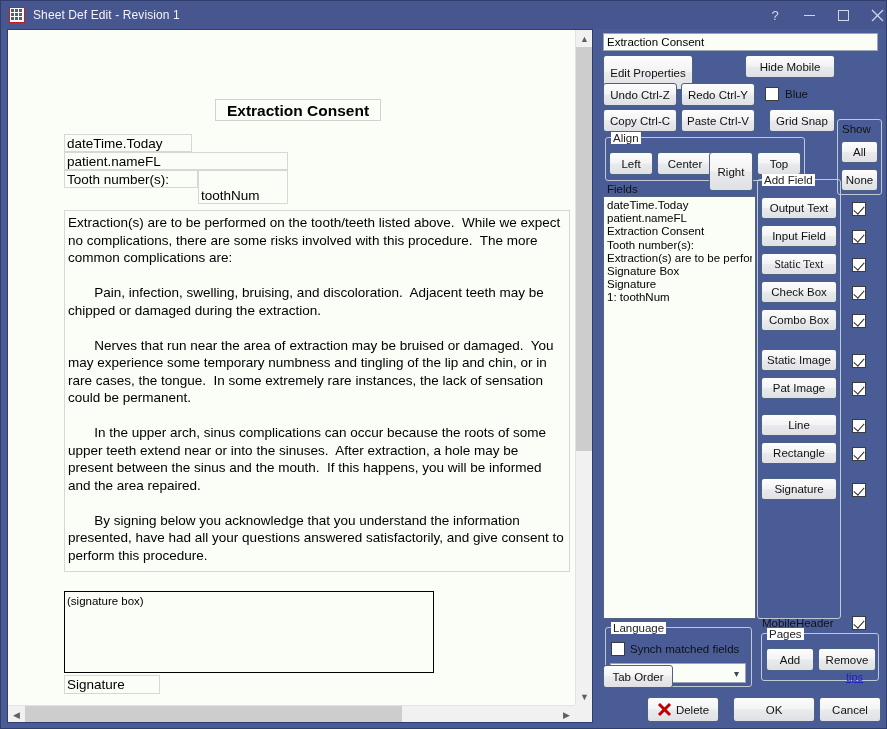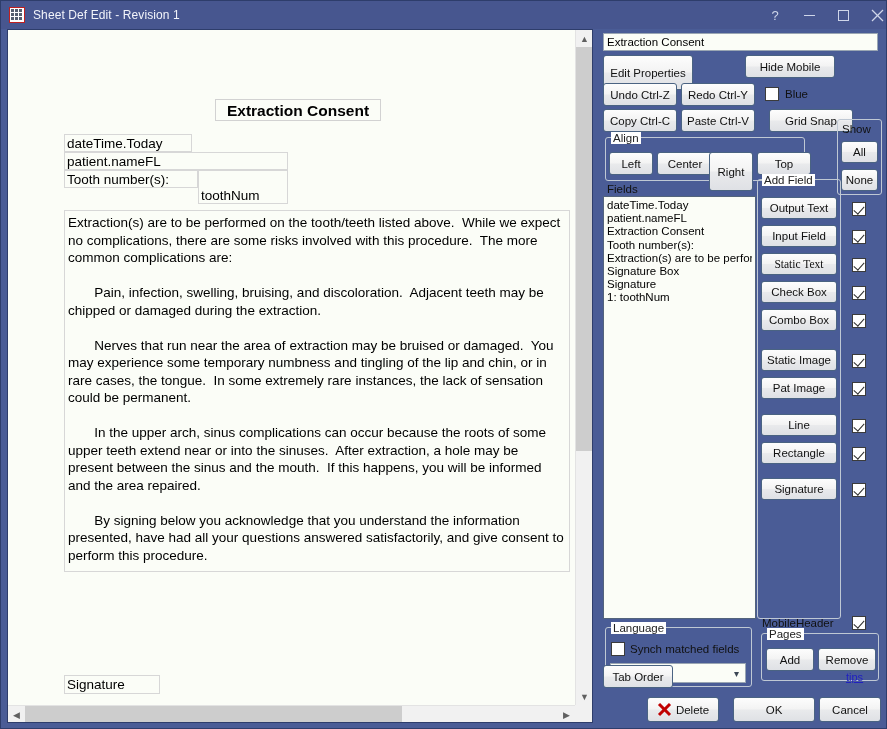--- a/index.html
+++ b/index.html
@@ -206,20 +206,21 @@
       <div class="fld box" id="f-body">Extraction(s) are to be performed on the tooth/teeth listed above.  While we expect no complications, there are some risks involved with this procedure.  The more common complications are:
 
        Pain, infection, swelling, bruising, and discoloration.  Adjacent teeth may be chipped or damaged during the extraction.
 
        Nerves that run near the area of extraction may be bruised or damaged.  You may experience some temporary numbness and tingling of the lip and chin, or in rare cases, the tongue.  In some extremely rare instances, the lack of sensation could be permanent.
 
        In the upper arch, sinus complications can occur because the roots of some upper teeth extend near or into the sinuses.  After extraction, a hole may be present between the sinus and the mouth.  If this happens, you will be informed and the area repaired.
 
        By signing below you acknowledge that you understand the information presented, have had all your questions answered satisfactorily, and give consent to perform this procedure.</div>
 
+      <div class="fld" id="f-sigbox">(signature box)</div>
       <div class="fld box" id="f-sig">Signature</div>
     </div>
 
     <div class="sb-v">
       <div class="sb-arrow" style="top:0">▲</div>
       <div class="sb-thumb-v"></div>
       <div class="sb-arrow" style="bottom:0">▼</div>
     </div>
 
     <div class="sb-h">
@@ -237,28 +238,28 @@
     <div class="btn" style="left:4px; top:24px; width:90px; height:35px;">Edit Properties</div>
     <div class="btn" style="left:146px; top:24px; width:90px; height:23px;">Hide Mobile</div>
 
     <div class="btn" style="left:4px; top:52px; width:74px; height:23px;">Undo Ctrl-Z</div>
     <div class="btn" style="left:82px; top:52px; width:74px; height:23px;">Redo Ctrl-Y</div>
     <div class="chk" style="left:166px; top:56px;"></div>
     <div class="panel-text" style="left:186px; top:57px;">Blue</div>
 
     <div class="btn" style="left:4px; top:78px; width:74px; height:23px;">Copy Ctrl-C</div>
     <div class="btn" style="left:82px; top:78px; width:74px; height:23px;">Paste Ctrl-V</div>
-    <div class="btn" style="left:170px; top:78px; width:84px; height:23px;">Grid Snap</div>
+    <div class="btn" style="left:170px; top:78px; width:66px; height:23px;">Grid Snap</div>
 
     <div class="grp" style="left:6px; top:106px; width:200px; height:44px;"></div>
     <div class="grp-label" style="left:12px; top:101px;">Align</div>
     <div class="btn" style="left:10px; top:121px; width:44px; height:23px;">Left</div>
     <div class="btn" style="left:58px; top:121px; width:56px; height:23px;">Center</div>
     <div class="btn" style="left:110px; top:121px; width:44px; height:39px;text-align:right;">Right</div>
-    <div class="btn" style="left:158px; top:121px; width:54px; height:23px;">Top</div>
+    <div class="btn" style="left:158px; top:121px; width:44px; height:23px;">Top</div>
 
     <div class="grp" style="left:238px; top:88px; width:45px; height:76px;"></div>
     <div class="panel-text" style="left:243px; top:92px;">Show</div>
     <div class="btn" style="left:242px; top:110px; width:37px; height:22px;">All</div>
     <div class="btn" style="left:242px; top:138px; width:37px; height:22px;">None</div>
 
     <div class="panel-text" style="left:8px; top:152px;">Fields</div>
     <div class="listbox" id="fields-list" style="left:4px; top:165px; width:153px; height:423px;">
         <div>dateTime.Today</div>
         <div>patient.nameFL</div>

